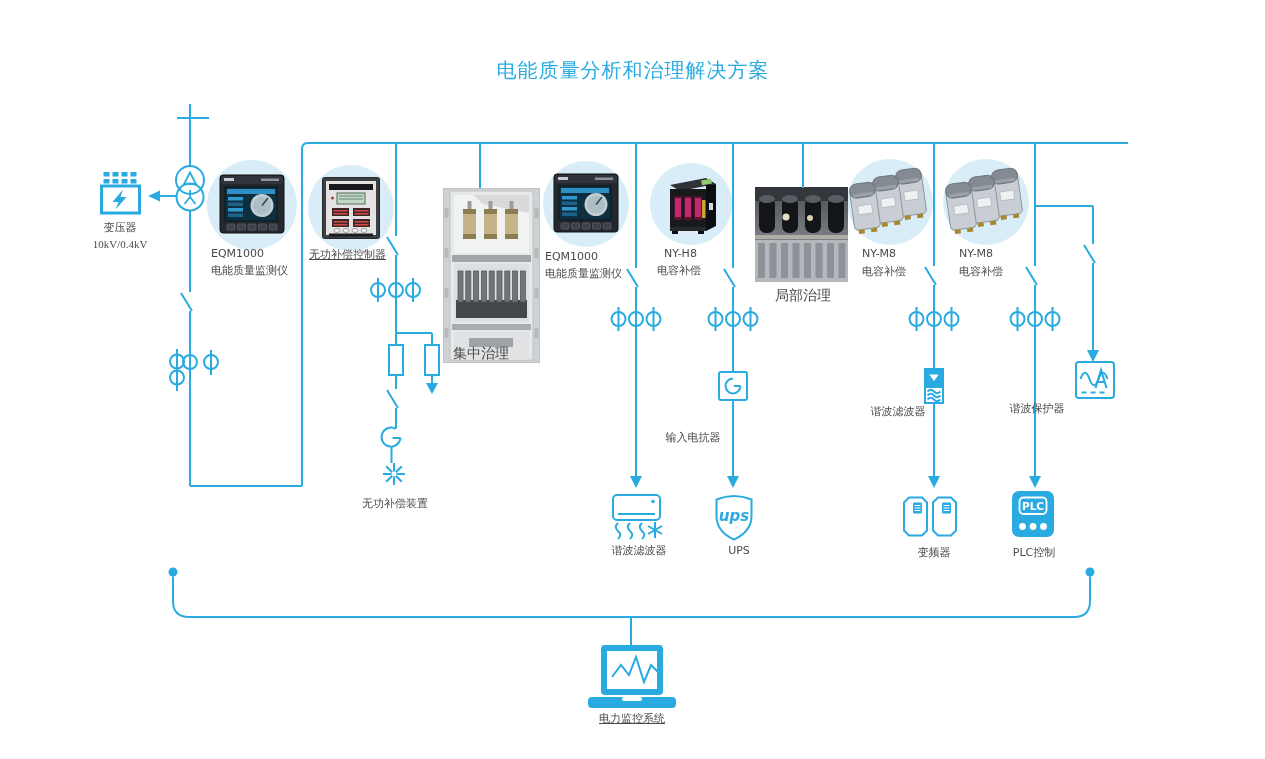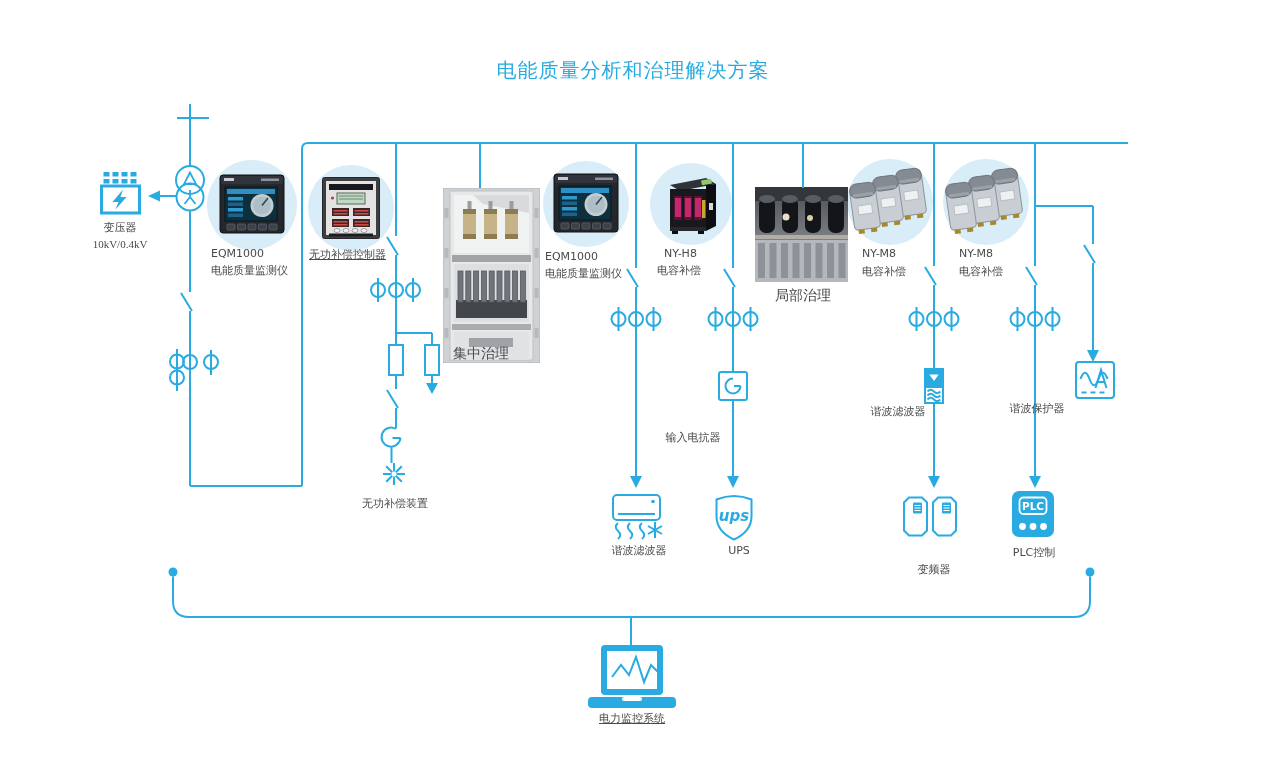--- a/index.html
+++ b/index.html
@@ -473,18 +473,18 @@
   <div class="lbl" style="left:959px;top:265px;">电容补偿</div>
 
   <div class="lbl c md" style="left:481px;top:345px;">集中治理</div>
   <div class="lbl c md" style="left:803px;top:287px;">局部治理</div>
 
   <div class="lbl c" style="left:395px;top:497px;">无功补偿装置</div>
   <div class="lbl c" style="left:693px;top:404px;margin-top:27px;">输入电抗器</div>
   <div class="lbl c" style="left:639px;top:544px;">谐波滤波器</div>
   <div class="lbl c" style="left:739px;top:544px;">UPS</div>
   <div class="lbl c" style="left:898px;top:405px;">谐波滤波器</div>
-  <div class="lbl c" style="left:934px;top:563px;">变频器</div>
+  <div class="lbl c" style="left:934px;top:546px;">变频器</div>
   <div class="lbl c" style="left:1034px;top:546px;">PLC控制</div>
   <div class="lbl c" style="left:1037px;top:402px;">谐波保护器</div>
   <div class="lbl c" style="left:632px;top:712px;text-decoration:underline;">电力监控系统</div>
 
 </div>
 
 </body></html>

